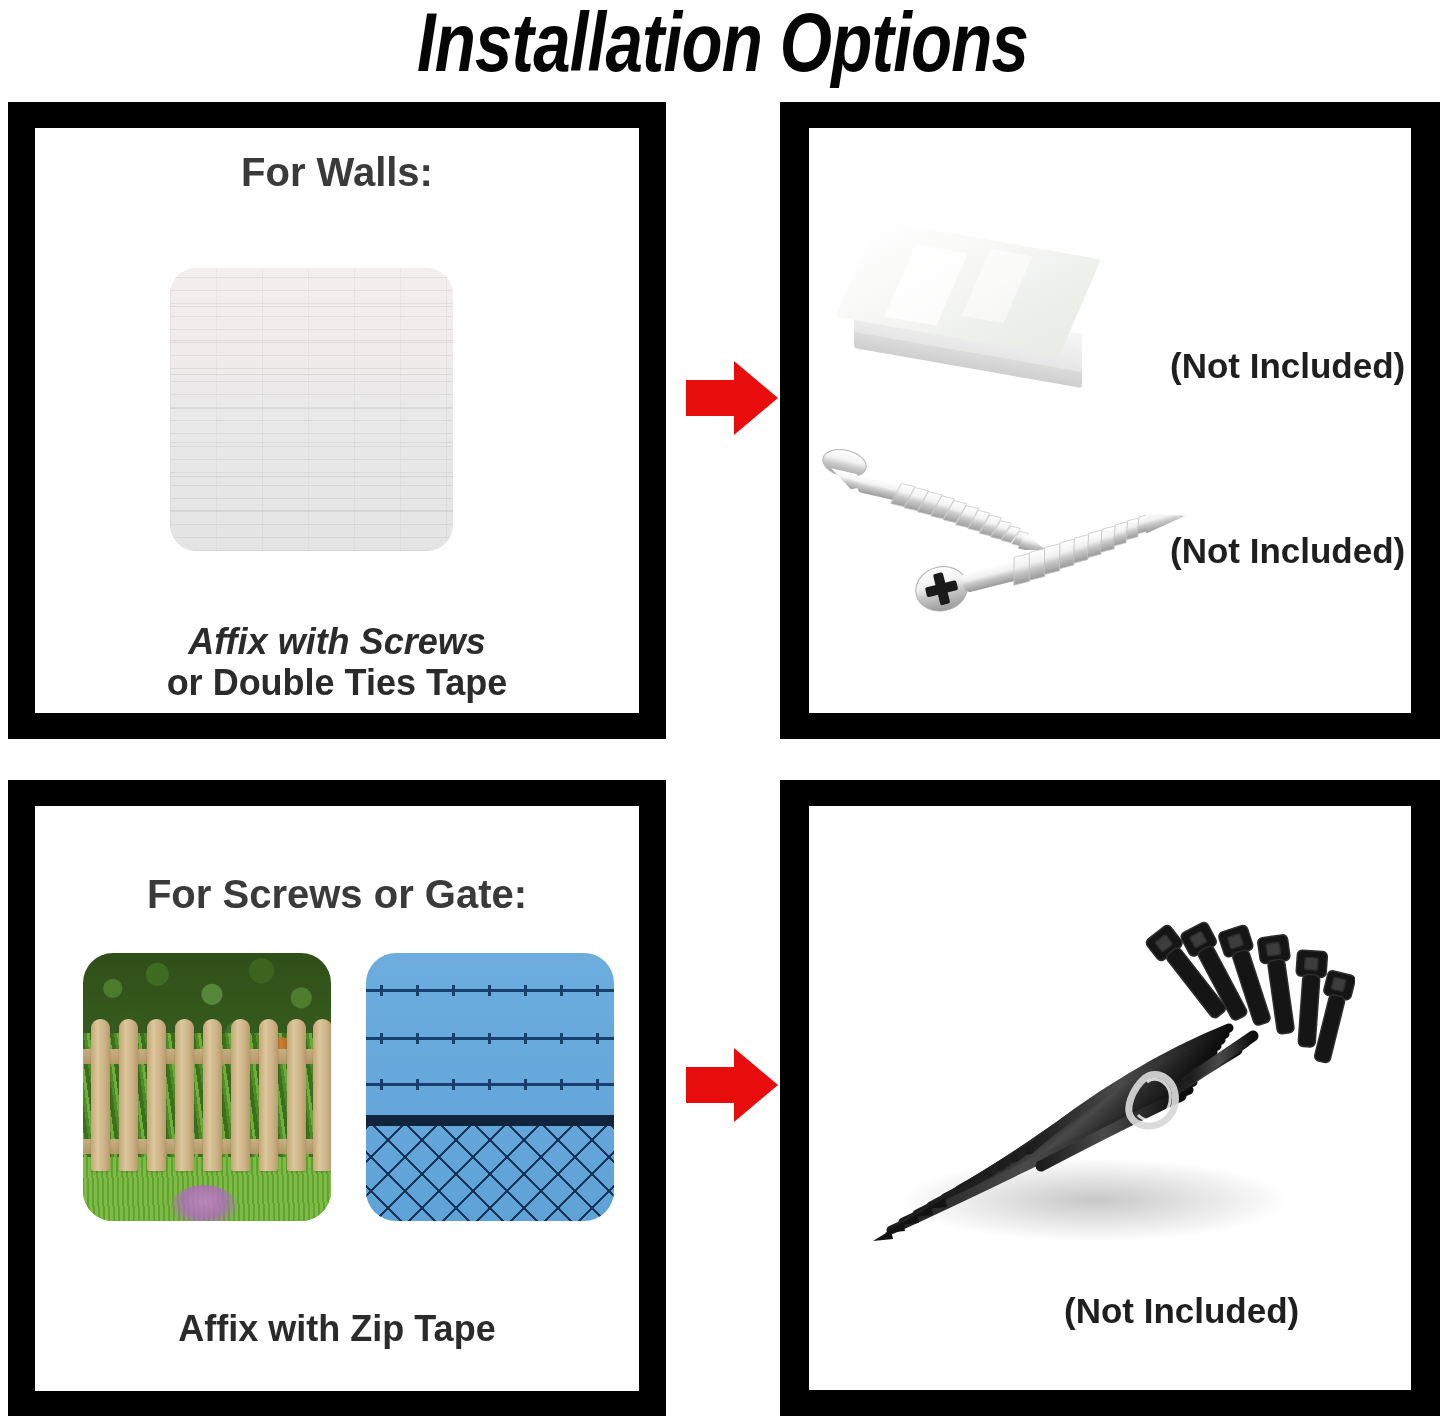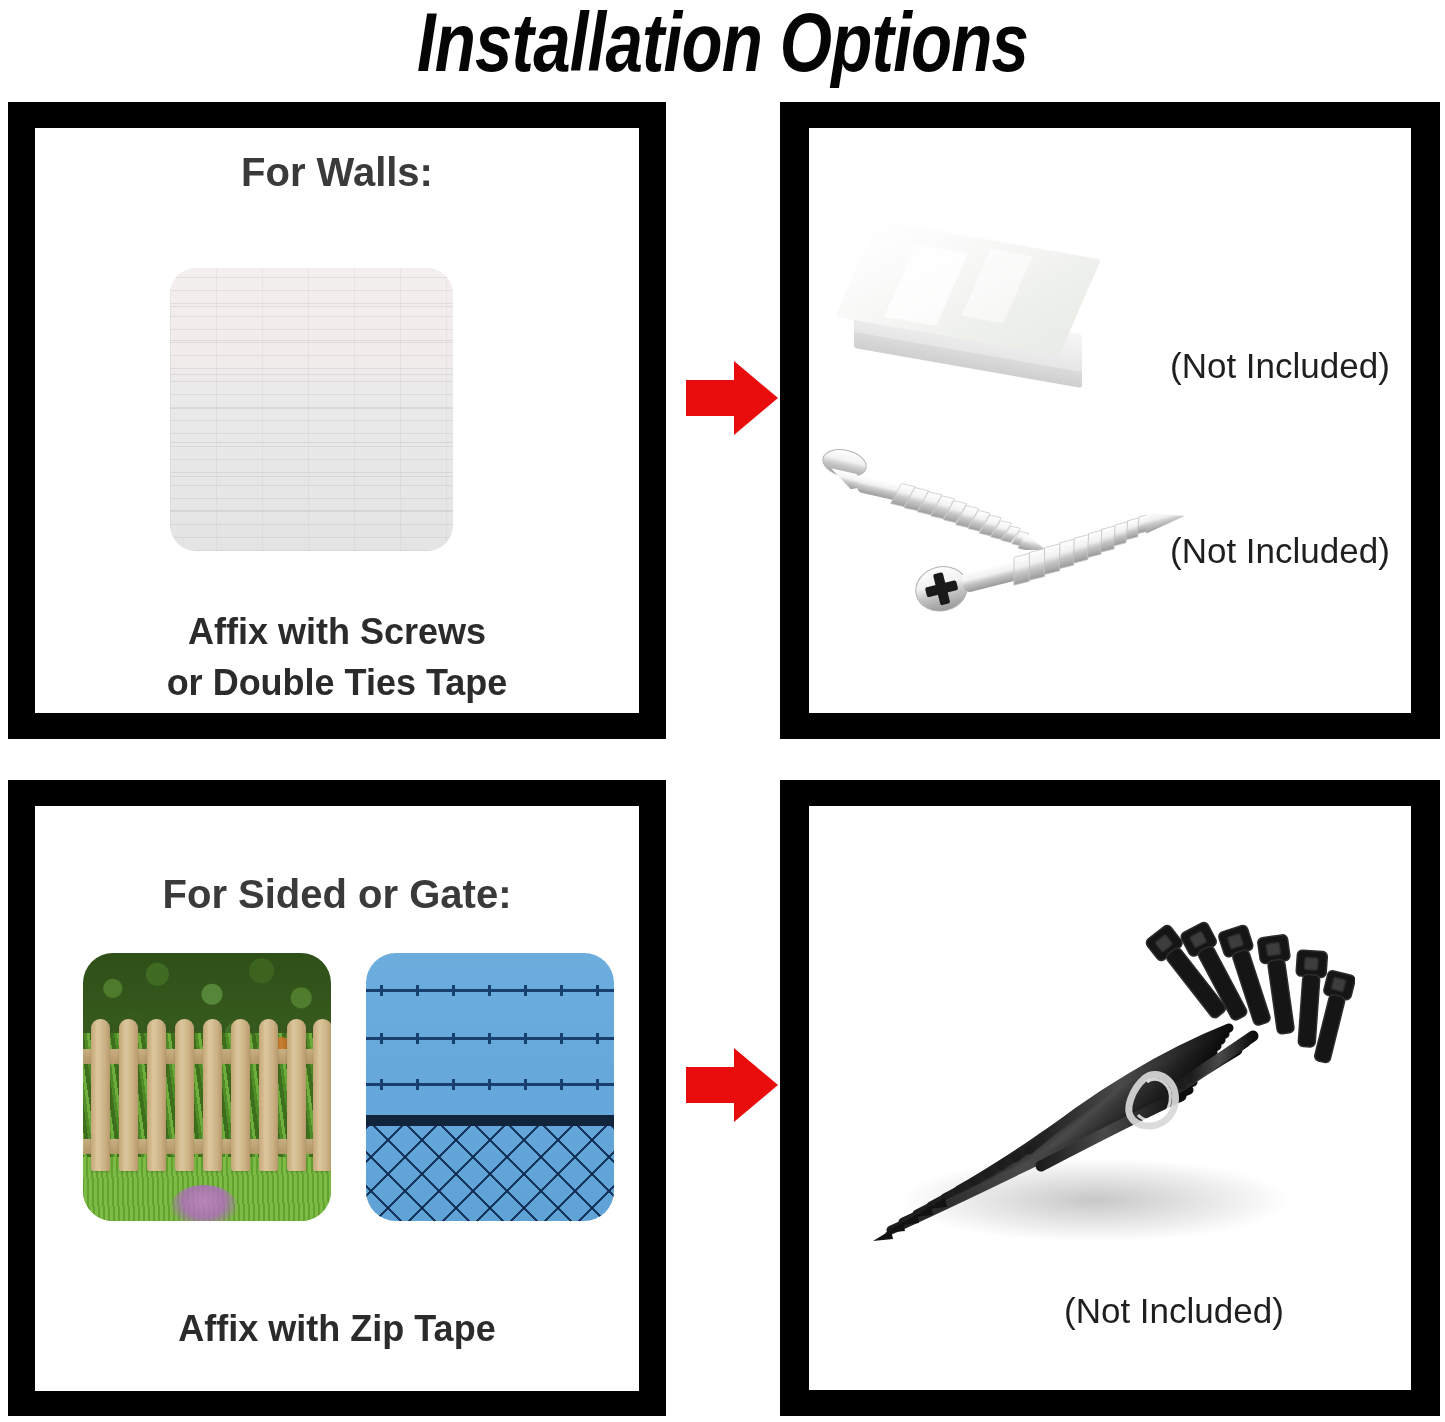--- a/index.html
+++ b/index.html
@@ -76,21 +76,21 @@
     font-family: "Liberation Sans", sans-serif;
     font-weight: bold;
     font-size: 36px;
     color: #2b2b2b;
     line-height: 1.42;
     white-space: nowrap;
   }
   .note-label {
     position: absolute;
     font-family: "Liberation Sans", sans-serif;
-    font-weight: normal;
+    font-weight: bold;
     font-size: 35px;
     color: #1f1f1f;
     white-space: nowrap;
   }
 
   
   .arrow {
     position: absolute;
     width: 92px;
     height: 74px;
@@ -331,21 +331,21 @@
       <div id="wall-photo" style="left:135px; top:140px;">
         <div class="brick-row" style="top:38px;"></div>
         <div class="brick-row" style="top:72px;"></div>
         <div class="brick-row" style="top:106px;"></div>
         <div class="brick-row" style="top:140px;"></div>
         <div class="brick-row" style="top:174px;"></div>
         <div class="brick-row" style="top:208px;"></div>
         <div class="brick-row" style="top:242px;"></div>
       </div>
 
-      <div class="caption" style="top:478px;">Affix with Screws</div>
+      <div class="caption" style="top:488px;font-style:italic;">Affix with Screws</div>
       <div class="caption" style="top:529px;">or Double Ties Tape</div>
     </div>
   </div>
 
   <div class="arrow" style="left:686px; top:361px;">
     <div class="shaft"></div>
     <div class="head"></div>
   </div>
 
   <div class="panel" id="panel-tr">
@@ -423,21 +423,21 @@
         </g>
       </svg>
 
       <div class="note-label" style="left:361px; top:403px;">(Not Included)</div>
     </div>
   </div>
 
   <div class="panel" id="panel-bl">
     <div class="panel-inner">
 
-      <div class="panel-heading" style="top:66px;">For Sided or Gate:</div>
+      <div class="panel-heading" style="top:66px;">For Screws or Gate:</div>
 
       <div class="fence-thumb" id="fence-wood" style="left:48px; top:147px;">
         <div class="hedge"></div>
         <div class="foliage"></div>
         <div class="bloom1"></div>
         <div class="bloom2"></div>
         <div class="bloom3"></div>
         <div class="grass"></div>
         <div class="path"></div>
         <div class="pickets">

